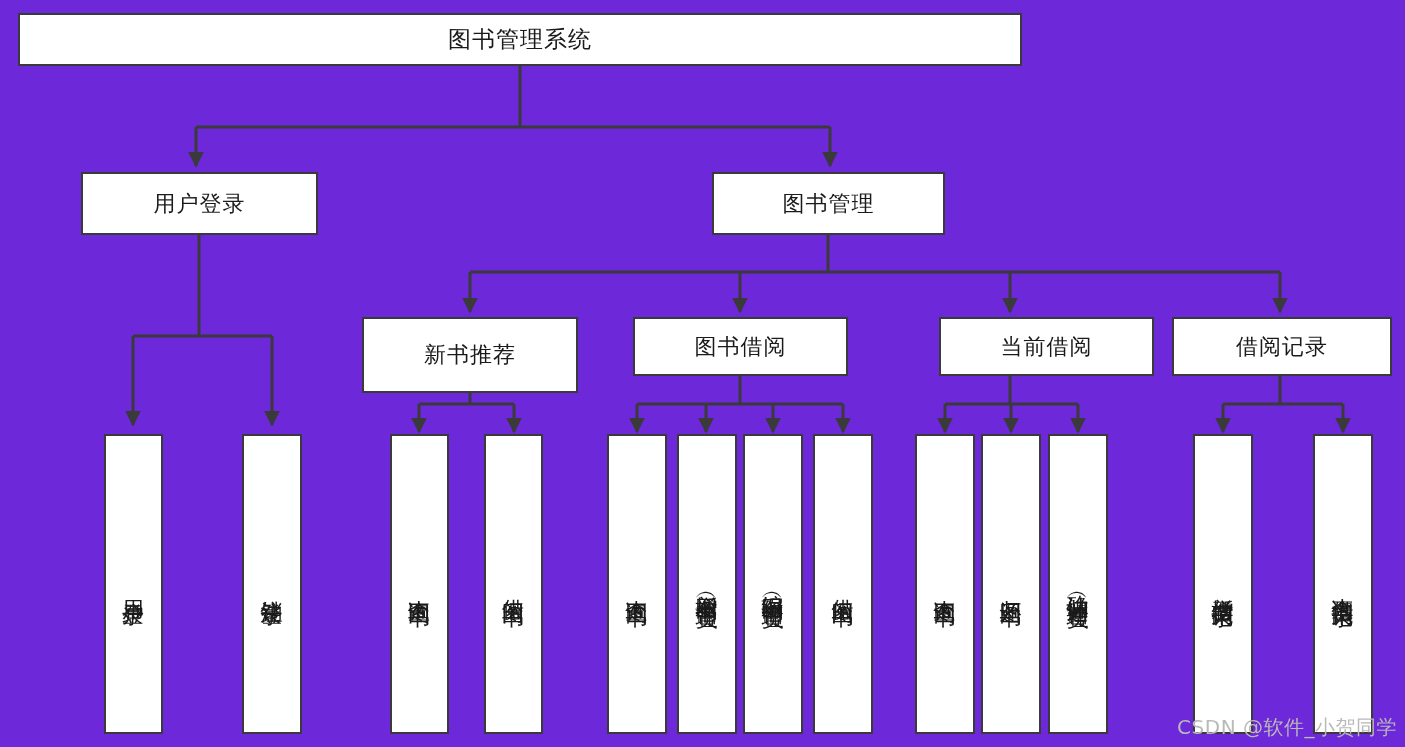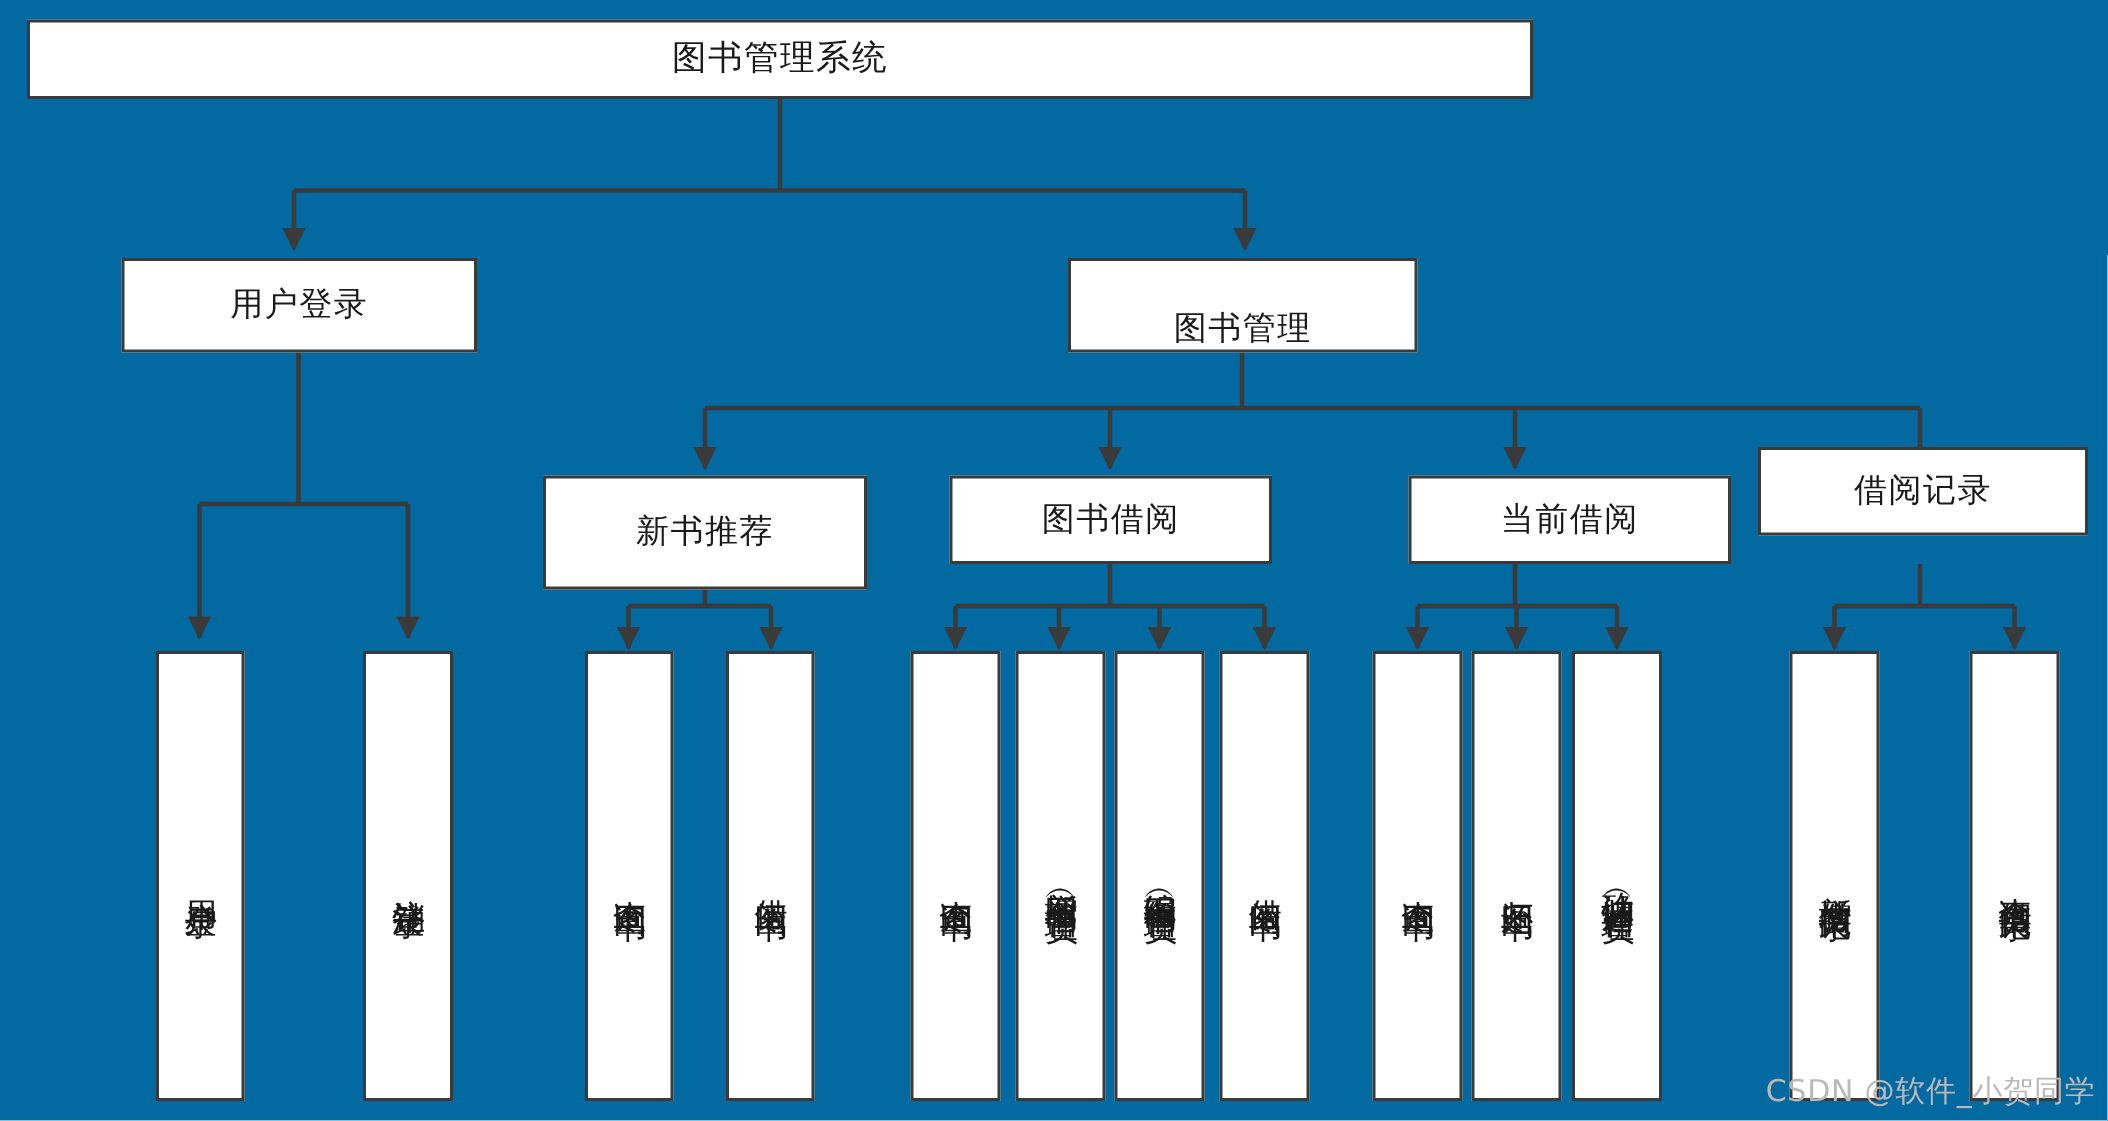--- a/index.html
+++ b/index.html
@@ -7,21 +7,21 @@
     padding: 0;
     background: #ffffff;
   }
   body {
     font-family: "DejaVu Sans", "Liberation Sans", sans-serif;
   }
   #canvas {
     position: relative;
     width: 1405px;
     height: 747px;
-    background: #0369a1;
+    background: #6d28d9;
     overflow: hidden;
   }
   #diagram-svg {
     position: absolute;
     left: 0;
     top: 0;
     width: 1405px;
     height: 747px;
   }
   .node-box {
@@ -122,34 +122,34 @@
     </g>
   </svg>
 
   <div class="node-box root" style="left:18px; top:13px; width:1004px; height:53px;">
     <span class="node-label">图书管理系统</span>
   </div>
 
   <div class="node-box level1" style="left:81px; top:172px; width:237px; height:63px;">
     <span class="node-label">用户登录</span>
   </div>
-  <div class="node-box level1" style="left:712px; top:172px; width:233px; height:63px;align-items:flex-end;">
+  <div class="node-box level1" style="left:712px; top:172px; width:233px; height:63px;">
     <span class="node-label">图书管理</span>
   </div>
 
   <div class="node-box level2" style="left:362px; top:317px; width:216px; height:76px;">
     <span class="node-label">新书推荐</span>
   </div>
   <div class="node-box level2" style="left:633px; top:317px; width:215px; height:59px;">
     <span class="node-label">图书借阅</span>
   </div>
   <div class="node-box level2" style="left:903px; top:317px; width:215px; height:59px;margin-left:36px;">
     <span class="node-label">当前借阅</span>
   </div>
-  <div class="node-box level2" style="left:1172px; top:298px; width:220px; height:59px;">
+  <div class="node-box level2" style="left:1172px; top:317px; width:220px; height:59px;">
     <span class="node-label">借阅记录</span>
   </div>
 
   <div class="node-box vertical" style="left:104px; top:434px; width:59px; height:300px;">
     <span class="node-label">用户登录</span>
   </div>
   <div class="node-box vertical" style="left:242px; top:434px; width:60px; height:300px;">
     <span class="node-label">注销登录</span>
   </div>
 

